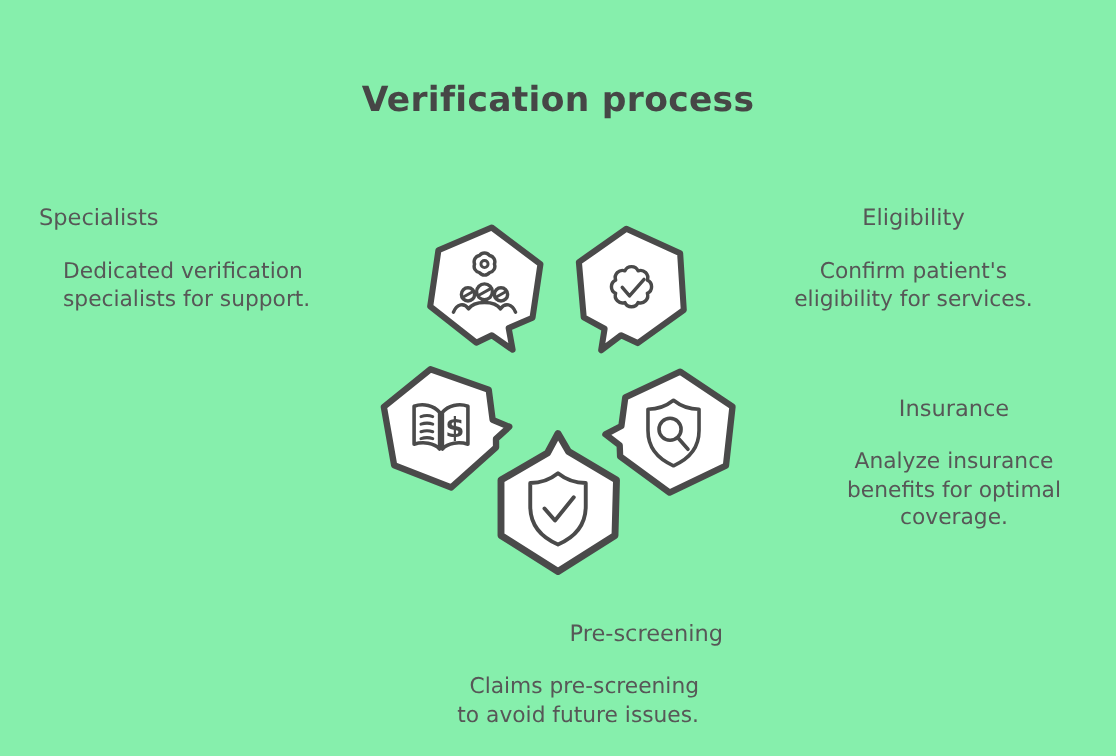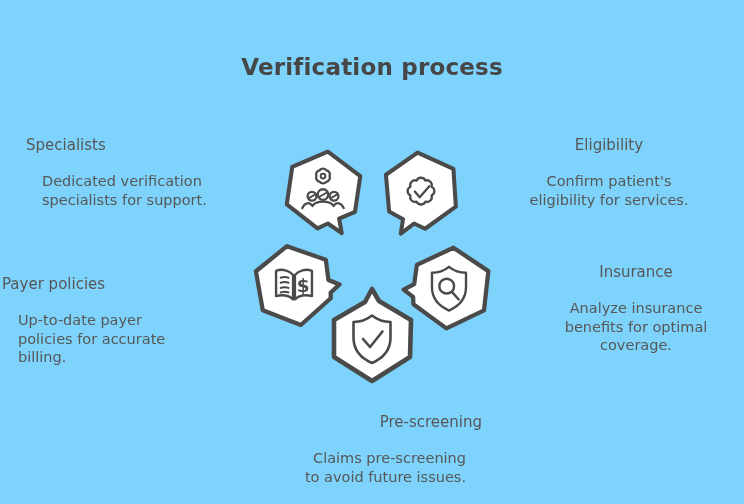--- a/index.html
+++ b/index.html
@@ -1,17 +1,17 @@
 <!DOCTYPE html>
 <html><head>
 <meta charset="utf-8">
 <style>
   html,body{margin:0;padding:0;background:#ffffff;}
   .canvas{
-    position:relative;width:744px;height:504px;background:#7dd3fc;
+    position:relative;width:744px;height:504px;background:#86efac;
     font-family:"DejaVu Sans",sans-serif;overflow:hidden;
   }
   .title{
     position:absolute;left:0;right:0;top:54px;text-align:center;
     font-size:23px;font-weight:bold;color:#464646;letter-spacing:.2px;
   }
   .tb{position:absolute;width:212px;}
   .tb .node-label{font-size:15px;color:#575757;margin:0 0 18px 0;font-weight:normal;}
   .tb .node-desc{font-size:14.5px;color:#575757;line-height:18.5px;white-space:pre-line;margin:16px;}
   .tb.align-right{}
@@ -35,26 +35,20 @@
     <p class="node-desc">Dedicated verification
 specialists for support.</p>
   </div>
 
   <div class="tb align-left" style="left:503px;top:136px;">
     <p class="node-label">Eligibility</p>
     <p class="node-desc">Confirm patient's
 eligibility for services.</p>
   </div>
 
-  <div class="tb align-right" style="right:530px;top:275px;">
-    <p class="node-label">Payer policies</p>
-    <p class="node-desc">Up-to-date payer
-policies for accurate
-billing.</p>
-  </div>
 
   <div class="tb align-left" style="left:530px;top:263px;">
     <p class="node-label">Insurance</p>
     <p class="node-desc">Analyze insurance
 benefits for optimal
 coverage.</p>
   </div>
 
   <div class="tb align-center" style="left:262px;top:413px;width:220px;">
     <p class="node-label">Pre-screening</p>

